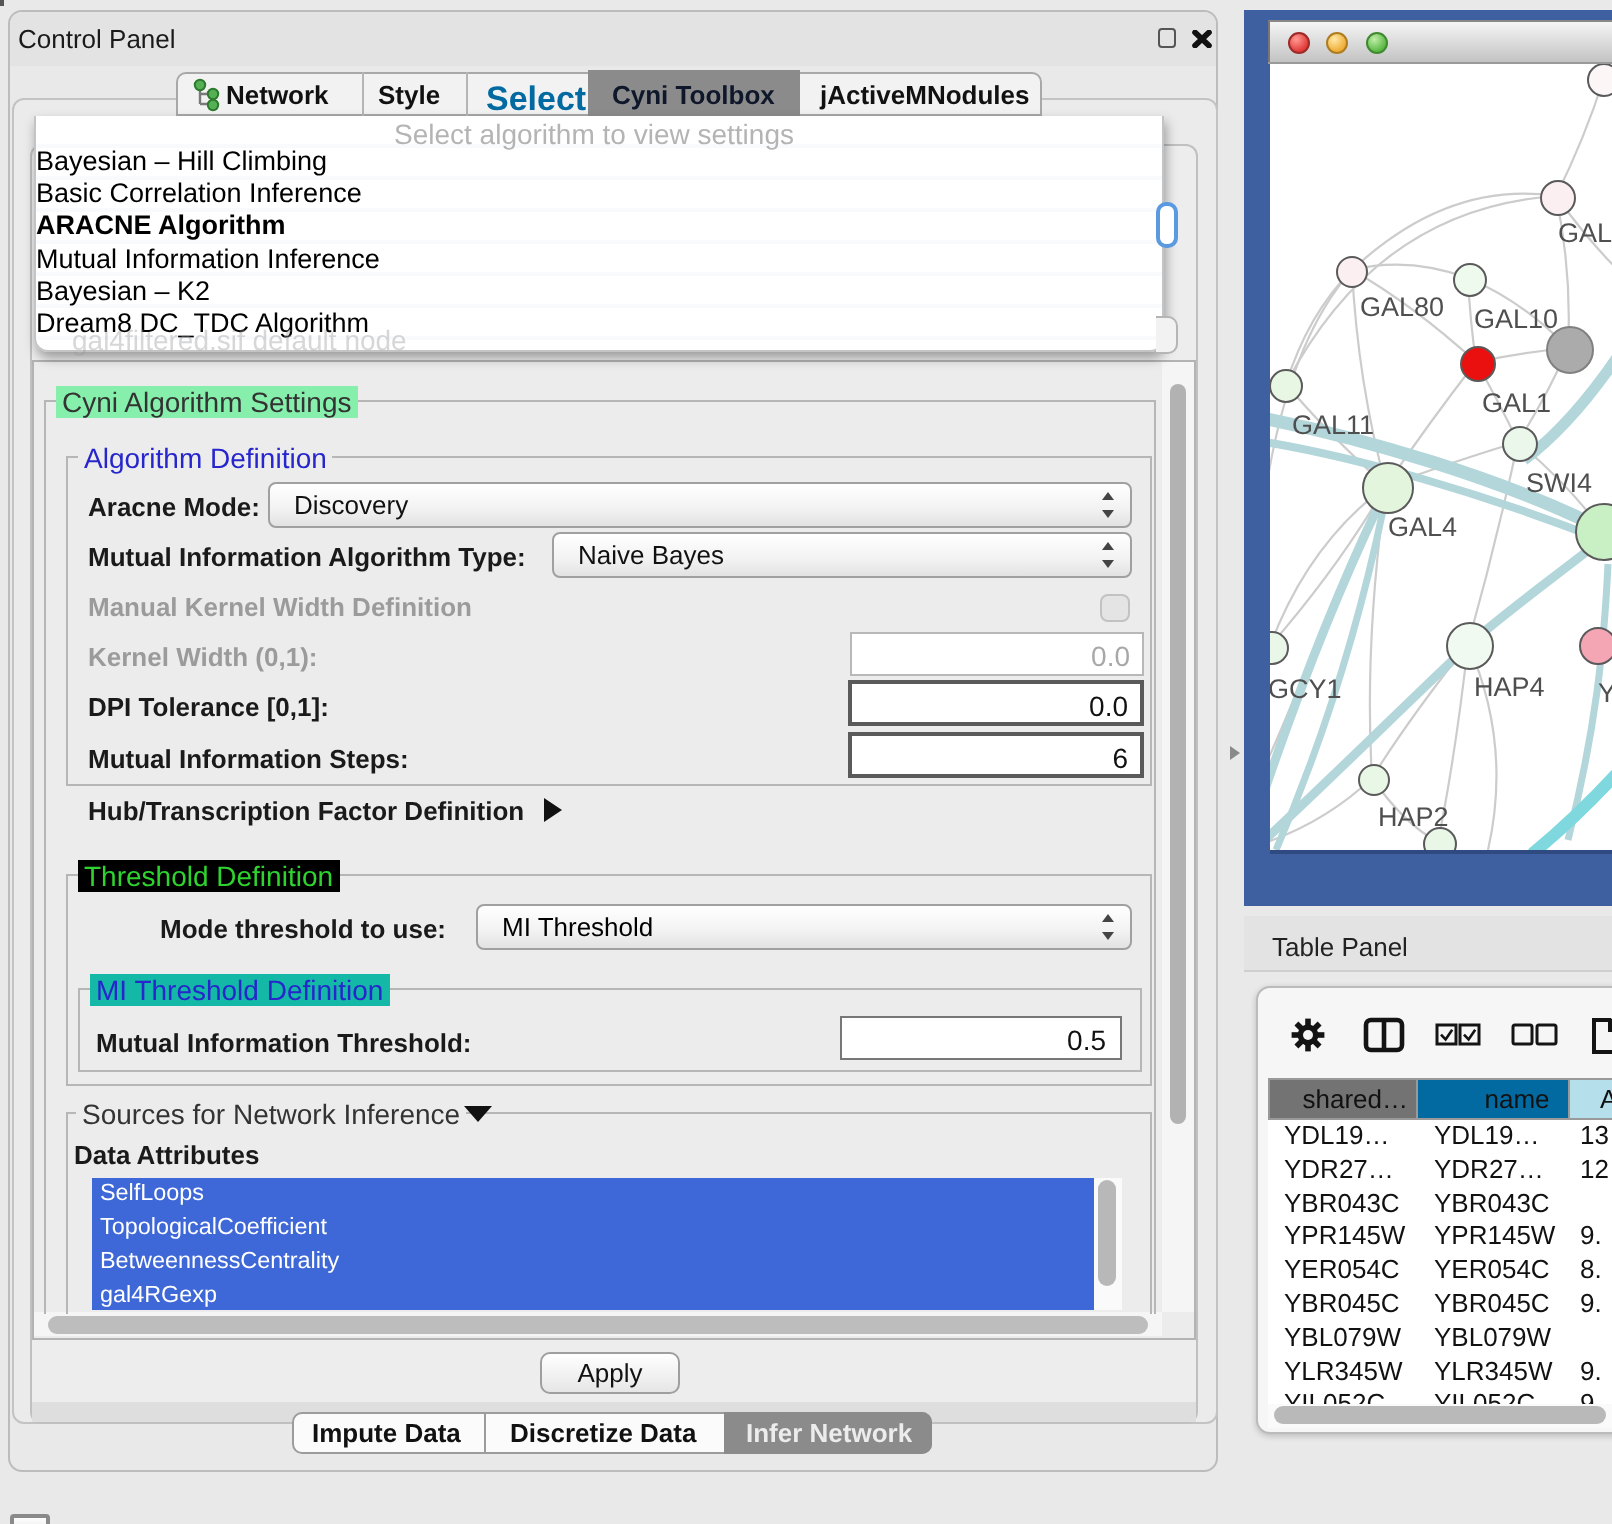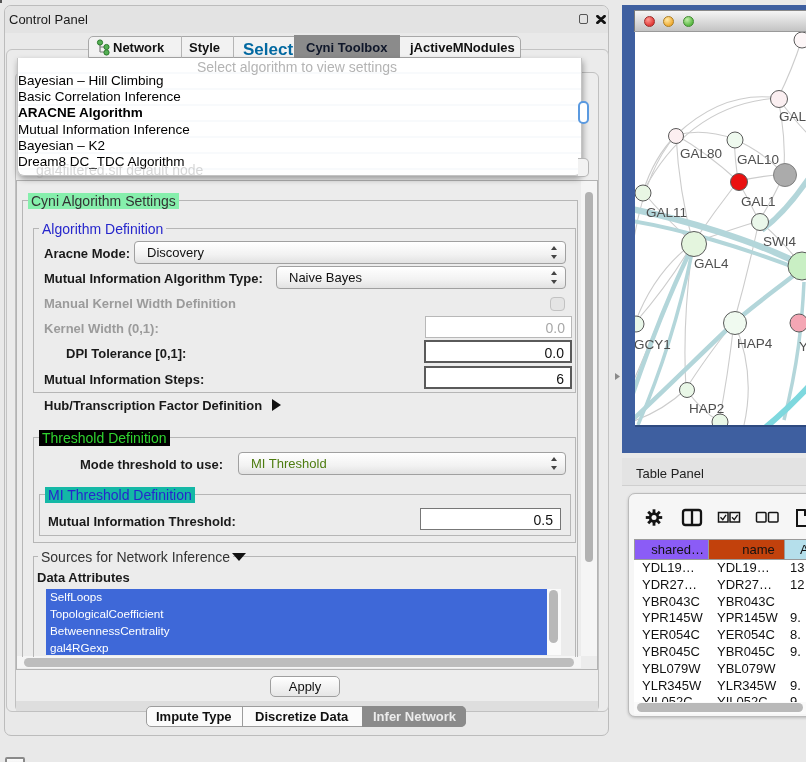--- a/index.html
+++ b/index.html
@@ -71,37 +71,37 @@
 <div class="abs combo" style="left:276px;top:266px;width:290px;height:23px;"></div>
 <div class="abs" style="left:289px;top:270px;font-size:13px;color:#111;">Naive Bayes</div>
 
 <div class="abs b" style="left:44px;top:296px;font-size:13px;color:#9b9b9b;">Manual Kernel Width Definition</div>
 <div class="abs" style="left:550px;top:297px;width:15px;height:14px;background:#e4e4e4;border:1px solid #c2c2c2;border-radius:4px;box-sizing:border-box;"></div>
 
 <div class="abs b" style="left:44px;top:321px;font-size:13px;color:#9b9b9b;">Kernel Width (0,1):</div>
 <div class="abs" style="left:425px;top:316px;width:147px;height:22px;background:#fff;border:1px solid #b8b8b8;box-sizing:border-box;"></div>
 <div class="abs" style="left:425px;top:320px;width:140px;text-align:right;font-size:14px;color:#a8a8a8;">0.0</div>
 
-<div class="abs b" style="left:44px;top:346px;font-size:13px;color:#1a1a1a;margin-left:22px;">DPI Tolerance [0,1]:</div>
+<div class="abs b" style="left:44px;top:346px;font-size:13px;color:#1a1a1a;">DPI Tolerance [0,1]:</div>
 <div class="abs" style="left:424px;top:340px;width:148px;height:23px;background:#fff;border:2px solid #5a5a5a;box-sizing:border-box;"></div>
 <div class="abs" style="left:424px;top:345px;width:140px;text-align:right;font-size:14px;color:#111;">0.0</div>
 
 <div class="abs b" style="left:44px;top:372px;font-size:13px;color:#1a1a1a;">Mutual Information Steps:</div>
 <div class="abs" style="left:424px;top:366px;width:148px;height:23px;background:#fff;border:2px solid #5a5a5a;box-sizing:border-box;"></div>
 <div class="abs" style="left:424px;top:371px;width:140px;text-align:right;font-size:14px;color:#111;">6</div>
 
 <div class="abs b" style="left:44px;top:398px;font-size:13px;color:#1a1a1a;">Hub/Transcription Factor Definition</div>
 <div class="abs" style="left:272px;top:399px;width:0;height:0;border-left:9px solid #111;border-top:6px solid transparent;border-bottom:6px solid transparent;"></div>
 
 <div class="abs" style="left:33px;top:437px;width:541px;height:104px;border:1px solid #b6b6b6;"></div>
 <div class="abs" style="left:39px;top:430px;font-size:14px;color:#2fd32f;background:#000000;padding:0 3px;text-align:center;">Threshold Definition</div>
 
 <div class="abs b" style="left:80px;top:457px;font-size:13px;color:#1a1a1a;">Mode threshold to use:</div>
 <div class="abs combo" style="left:238px;top:452px;width:328px;height:23px;"></div>
-<div class="abs" style="left:251px;top:456px;font-size:13px;color:#4d7c0f;">MI Threshold</div>
+<div class="abs" style="left:251px;top:456px;font-size:13px;color:#000000;">MI Threshold</div>
 
 <div class="abs" style="left:39px;top:494px;width:530px;height:40px;border:1px solid #b6b6b6;"></div>
 <div class="abs" style="left:45px;top:487px;font-size:14px;color:#2626cc;background:#14b8a6;padding:0 3px;">MI Threshold Definition</div>
 
 <div class="abs b" style="left:48px;top:514px;font-size:13px;color:#1a1a1a;">Mutual Information Threshold:</div>
 <div class="abs" style="left:420px;top:508px;width:141px;height:22px;background:#fff;border:1.5px solid #777;box-sizing:border-box;"></div>
 <div class="abs" style="left:420px;top:512px;width:133px;text-align:right;font-size:14px;color:#111;">0.5</div>
 
 <div class="abs" style="left:33px;top:556px;width:541px;height:100px;border:1px solid #b6b6b6;border-bottom:none;"></div>
 <div class="abs" style="left:38px;top:549px;font-size:14px;color:#333;background:#ececec;padding:0 3px;">Sources for Network Inference</div>
@@ -115,21 +115,21 @@
 <div class="abs" style="left:547px;top:589px;width:14px;height:66px;background:#fafafa;"></div>
 <div class="abs" style="left:549px;top:590px;width:9px;height:53px;background:#b8b8b8;border-radius:5px;"></div>
 
 <div class="abs" style="left:270px;top:676px;width:70px;height:21px;background:linear-gradient(#ffffff,#e6e6e6);
      border:1px solid #9f9f9f;border-radius:5px;box-sizing:border-box;text-align:center;">
   <span style="font-size:13px;color:#111;line-height:19px;">Apply</span></div>
 
 <div class="abs" style="left:146px;top:706px;width:320px;height:21px;background:#fbfbfb;border:1px solid #9c9c9c;border-radius:5px;box-sizing:border-box;"></div>
 <div class="abs" style="left:242px;top:706px;width:1px;height:21px;background:#9c9c9c;"></div>
 <div class="abs" style="left:362px;top:706px;width:104px;height:21px;background:#8b8b8b;border-radius:0 5px 5px 0;"></div>
-<div class="abs b" style="left:156px;top:709px;font-size:13px;color:#111;">Impute Type</div>
+<div class="abs b" style="left:156px;top:709px;font-size:13px;color:#111;">Impute Data</div>
 <div class="abs b" style="left:255px;top:709px;font-size:13px;color:#111;">Discretize Data</div>
 <div class="abs b" style="left:373px;top:709px;font-size:13px;color:#ececec;">Infer Network</div>
 
 <div class="abs" style="left:5px;top:757px;width:20px;height:10px;background:linear-gradient(#fdfdfd,#ececec);border:2px solid #8a8a8a;border-radius:2px;box-sizing:border-box;"></div>
 
 <div class="abs" style="left:17px;top:58px;width:565px;height:118px;
      background:repeating-linear-gradient(#ffffff,#ffffff 14px,#f8fafc 14px,#f8fafc 16px);
      border:1px solid #c4c4c4;border-top:none;box-sizing:border-box;
      border-radius:0 0 7px 7px;box-shadow:1px 3px 6px rgba(0,0,0,0.35);"></div>
 <div class="abs" style="left:197px;top:59px;font-size:14px;color:#b4b4b4;">Select algorithm to view settings</div>
@@ -265,22 +265,22 @@
     <rect x="123.5" y="4.5" width="9.5" height="9.5" rx="1"></rect>
   </g>
 
   <g stroke="#141414" fill="none" stroke-width="2">
     <path d="M152,2 h8 l5,5 v11 h-13 z"></path>
     <path d="M160,2 v5 h5"></path>
   </g>
 </svg>
 
 <div class="abs" style="left:634px;top:539px;width:172px;height:163px;background:#fff;overflow:hidden;">
-  <div class="abs" style="left:0;top:0;width:75px;height:21px;background:#8b5cf6;border:1px solid #9a9a9a;box-sizing:border-box;text-align:right;padding-right:4px;font-size:13px;line-height:19px;color:#111;">shared…</div>
-  <div class="abs" style="left:75px;top:0;width:76px;height:21px;background:#c2410c;border:1px solid #9a9a9a;border-left:none;box-sizing:border-box;text-align:center;padding-left:24px;font-size:13px;line-height:19px;color:#111;">name</div>
+  <div class="abs" style="left:0;top:0;width:75px;height:21px;background:#737373;border:1px solid #9a9a9a;box-sizing:border-box;text-align:right;padding-right:4px;font-size:13px;line-height:19px;color:#111;">shared…</div>
+  <div class="abs" style="left:75px;top:0;width:76px;height:21px;background:#0369a1;border:1px solid #9a9a9a;border-left:none;box-sizing:border-box;text-align:center;padding-left:24px;font-size:13px;line-height:19px;color:#111;">name</div>
   <div class="abs" style="left:151px;top:0;width:80px;height:21px;background:#b5dfeb;border:1px solid #9a9a9a;border-left:none;box-sizing:border-box;text-align:left;padding-left:15px;font-size:13px;line-height:19px;color:#111;">A</div>
   <div class="abs" style="left:8px;top:21px;font-size:13px;line-height:16.8px;color:#111;">YDL19…<br>YDR27…<br>YBR043C<br>YPR145W<br>YER054C<br>YBR045C<br>YBL079W<br>YLR345W<br>YIL052C</div>
   <div class="abs" style="left:83px;top:21px;font-size:13px;line-height:16.8px;color:#111;">YDL19…<br>YDR27…<br>YBR043C<br>YPR145W<br>YER054C<br>YBR045C<br>YBL079W<br>YLR345W<br>YIL052C</div>
   <div class="abs" style="left:156px;top:21px;font-size:13px;line-height:16.8px;color:#111;">13<br>12<br>&nbsp;<br>9.<br>8.<br>9.<br>&nbsp;<br>9.<br>9.</div>
 </div>
 
 <div class="abs" style="left:634px;top:702px;width:172px;height:12px;background:#fafafa;"></div>
 <div class="abs" style="left:637px;top:703px;width:166px;height:9px;background:#b9b9b9;border-radius:5px;"></div>
 
 <style>

